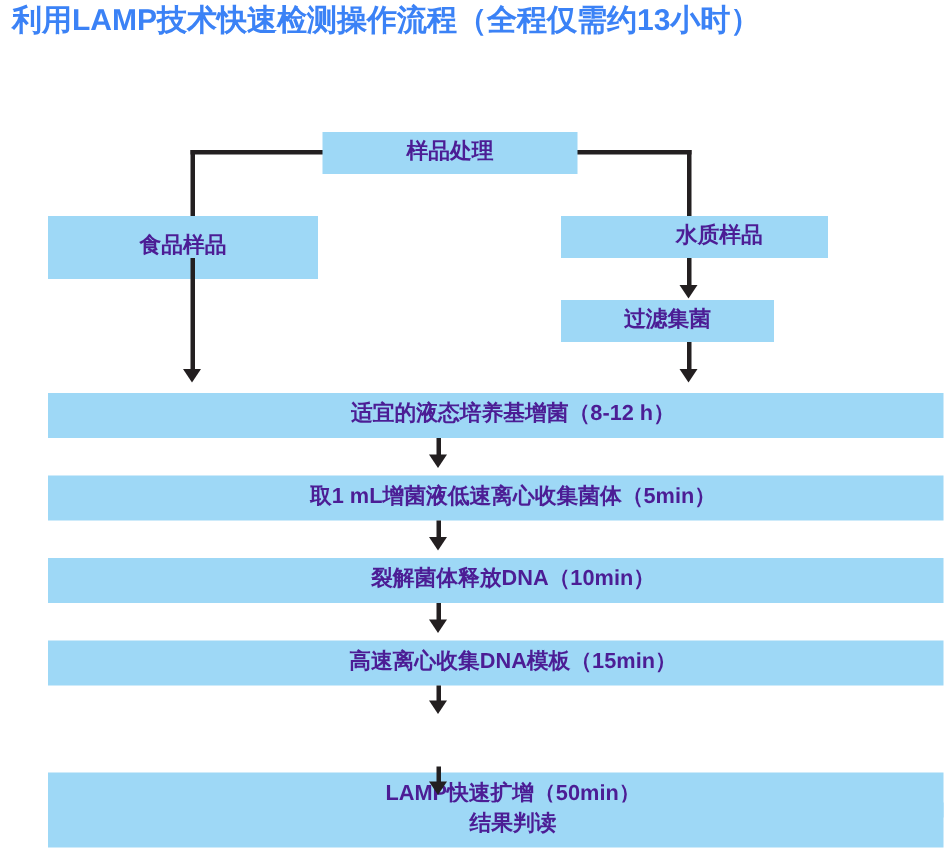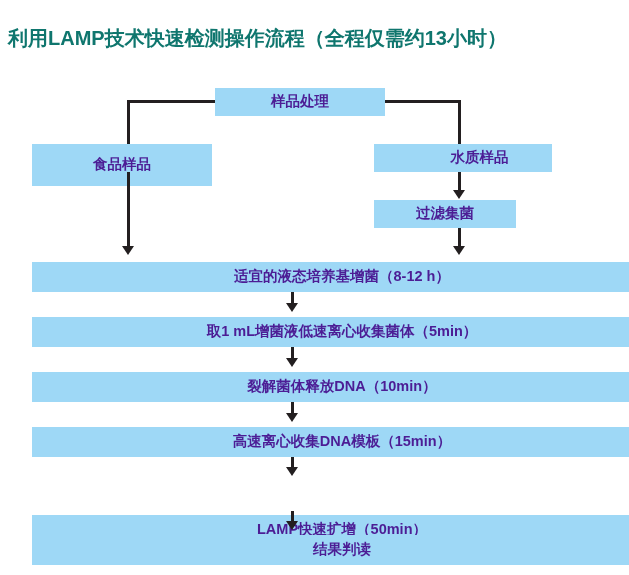--- a/index.html
+++ b/index.html
@@ -19,25 +19,25 @@
     position: absolute;
     left: 0; top: 0;
     width: 629px;
     height: 575px;
   }
 
   
   .title {
     position: absolute;
     left: 8px;
-    top: 24px;
+    top: 0;
     width: 613px;
     font-size: 20px;
     font-weight: bold;
-    color: #0f766e;
+    color: #3b82f6;
     letter-spacing: 0px;
     line-height: 28px;
     white-space: nowrap;
   }
 
   
   .node {
     position: absolute;
     background: #9ed8f6;
     color: #4c1d95;

